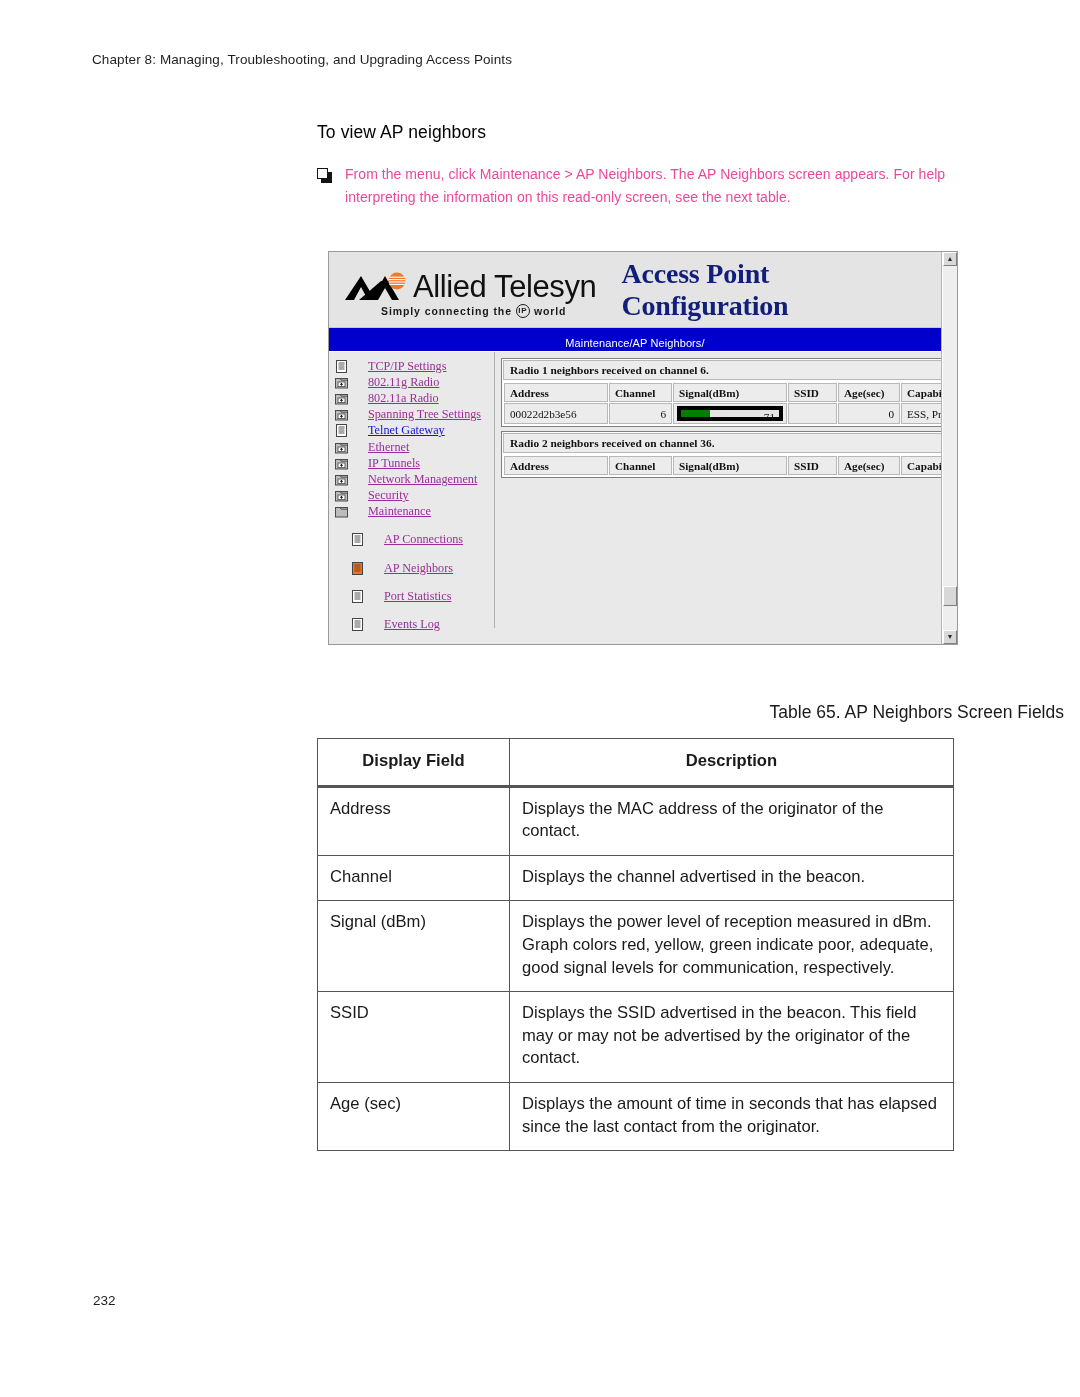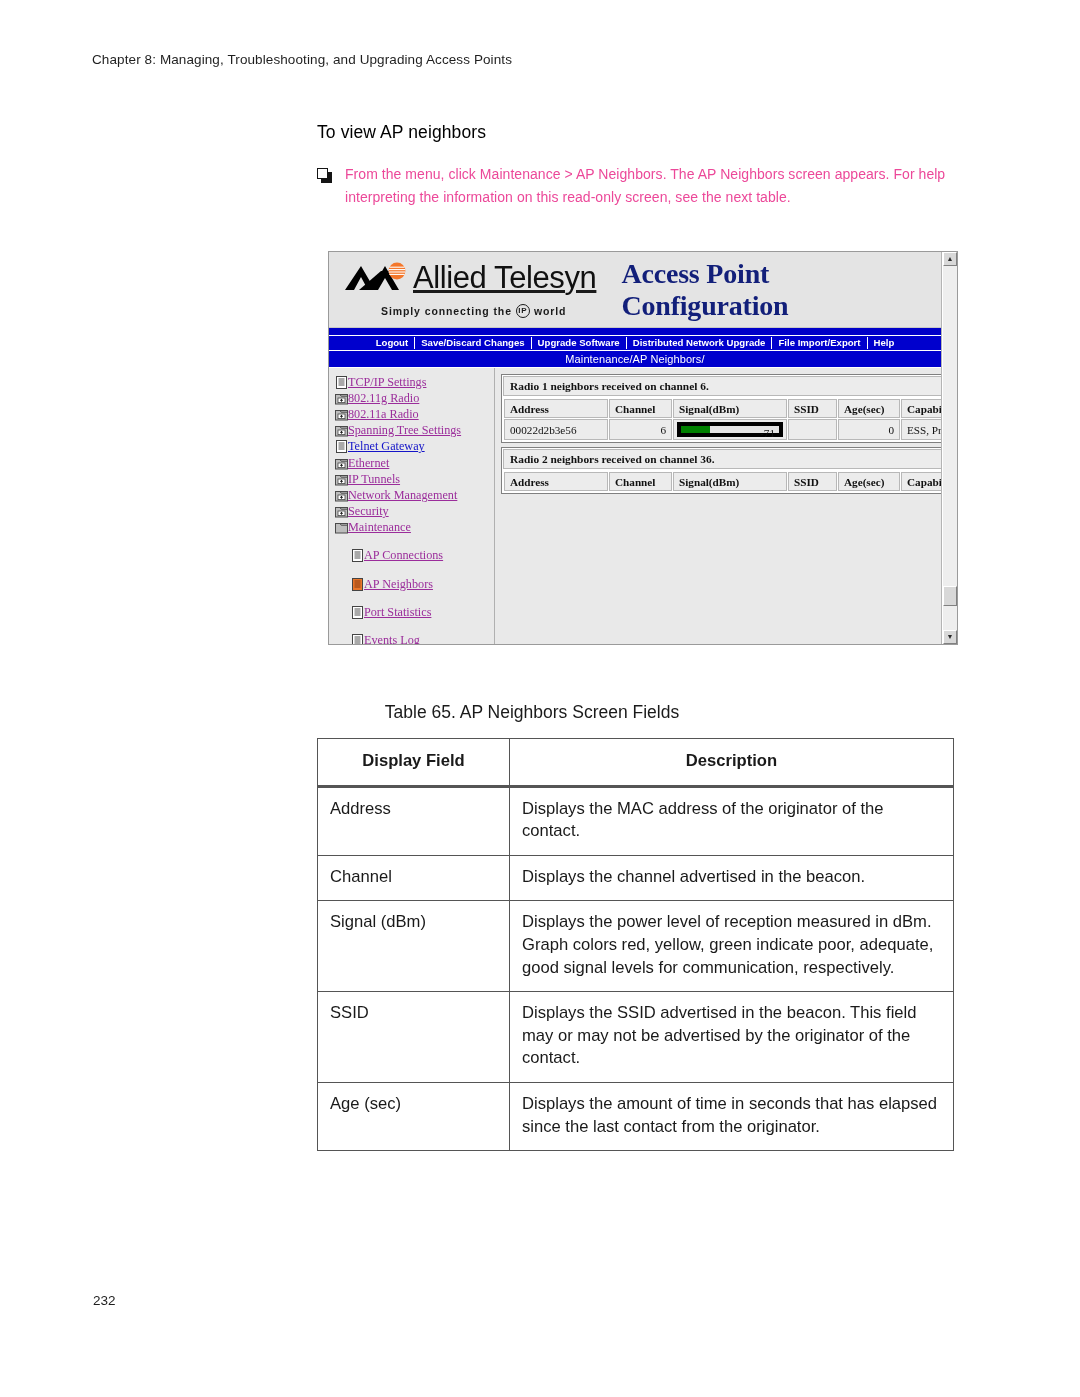--- a/index.html
+++ b/index.html
@@ -99,21 +99,21 @@
   
   .banner {
     height: 76px;
     background: #e4e4e4;
     display: flex;
     align-items: center;
     padding-left: 16px;
     border-bottom: 1px solid #c8c8c8;
   }
   .logo-wrap { display: flex; flex-direction: column; width: 256px; }
-  .logo-top { display: flex; height: 40px; text-decoration: underline; }
+  .logo-top { display: flex; align-items: flex-end; height: 40px; }
   .logo-mark { position: relative; width: 66px; height: 30px; flex: 0 0 66px; }
   .logo-mark svg { display: block; }
   .logo-word {
     font-family: "Liberation Sans", sans-serif;
     font-size: 31px;
     color: #111111;
     letter-spacing: -0.4px;
     line-height: 31px;
     margin-left: 2px;
   }
@@ -196,21 +196,21 @@
     width: 166px;
     flex: 0 0 166px;
     padding: 6px 0 0 4px;
     background: #e9e9e9;
     border-right: 1px solid #b0b0b0;
   }
   .tree-item {
     display: flex;
     align-items: center;
     height: 16.2px;
-    gap: 0;
+    gap: 20px;
     padding-left: 2px;
   }
   .tree-item.child { padding-left: 18px; margin-top: 12px; }
   .tree-label {
     font-family: "Liberation Serif", serif;
     font-size: 12.2px;
     color: #9b2d9b;
     text-decoration: underline;
     white-space: nowrap;
     line-height: 13px;
@@ -303,21 +303,21 @@
     border-right-color: #808080;
     border-bottom-color: #808080;
     margin-top: 320px;
   }
 
   
   .table-caption {
     position: absolute;
     left: 0; top: 702px;
     width: 1064px;
-    text-align: center;
+    text-align: right;
     font-size: 17.5px;
     color: #1a1a1a;
   }
   .doc-table {
     position: absolute;
     left: 317px;
     top: 738px;
     width: 637px;
     border-collapse: collapse;
   }
@@ -382,33 +382,20 @@
           <span>Simply connecting the</span>
           <span class="ip-badge">IP</span>
           <span>world</span>
         </div>
       </div>
       <div class="banner-title">Access Point Configuration</div>
     </div>
 
     <div class="navbar-spacer"></div>
 
-    <div class="navbar">
-      <div class="nav-item">Logout</div>
-      <div class="nav-sep"></div>
-      <div class="nav-item">Save/Discard Changes</div>
-      <div class="nav-sep"></div>
-      <div class="nav-item">Upgrade Software</div>
-      <div class="nav-sep"></div>
-      <div class="nav-item">Distributed Network Upgrade</div>
-      <div class="nav-sep"></div>
-      <div class="nav-item">File Import/Export</div>
-      <div class="nav-sep"></div>
-      <div class="nav-item">Help</div>
-    </div>
 
     <div class="breadcrumb-bar">
       <span>Maintenance/AP Neighbors/</span>
     </div>
 
     <div class="content-area">
 
       <div class="tree" id="tree">
           <div class="tree-item">
             <span>

